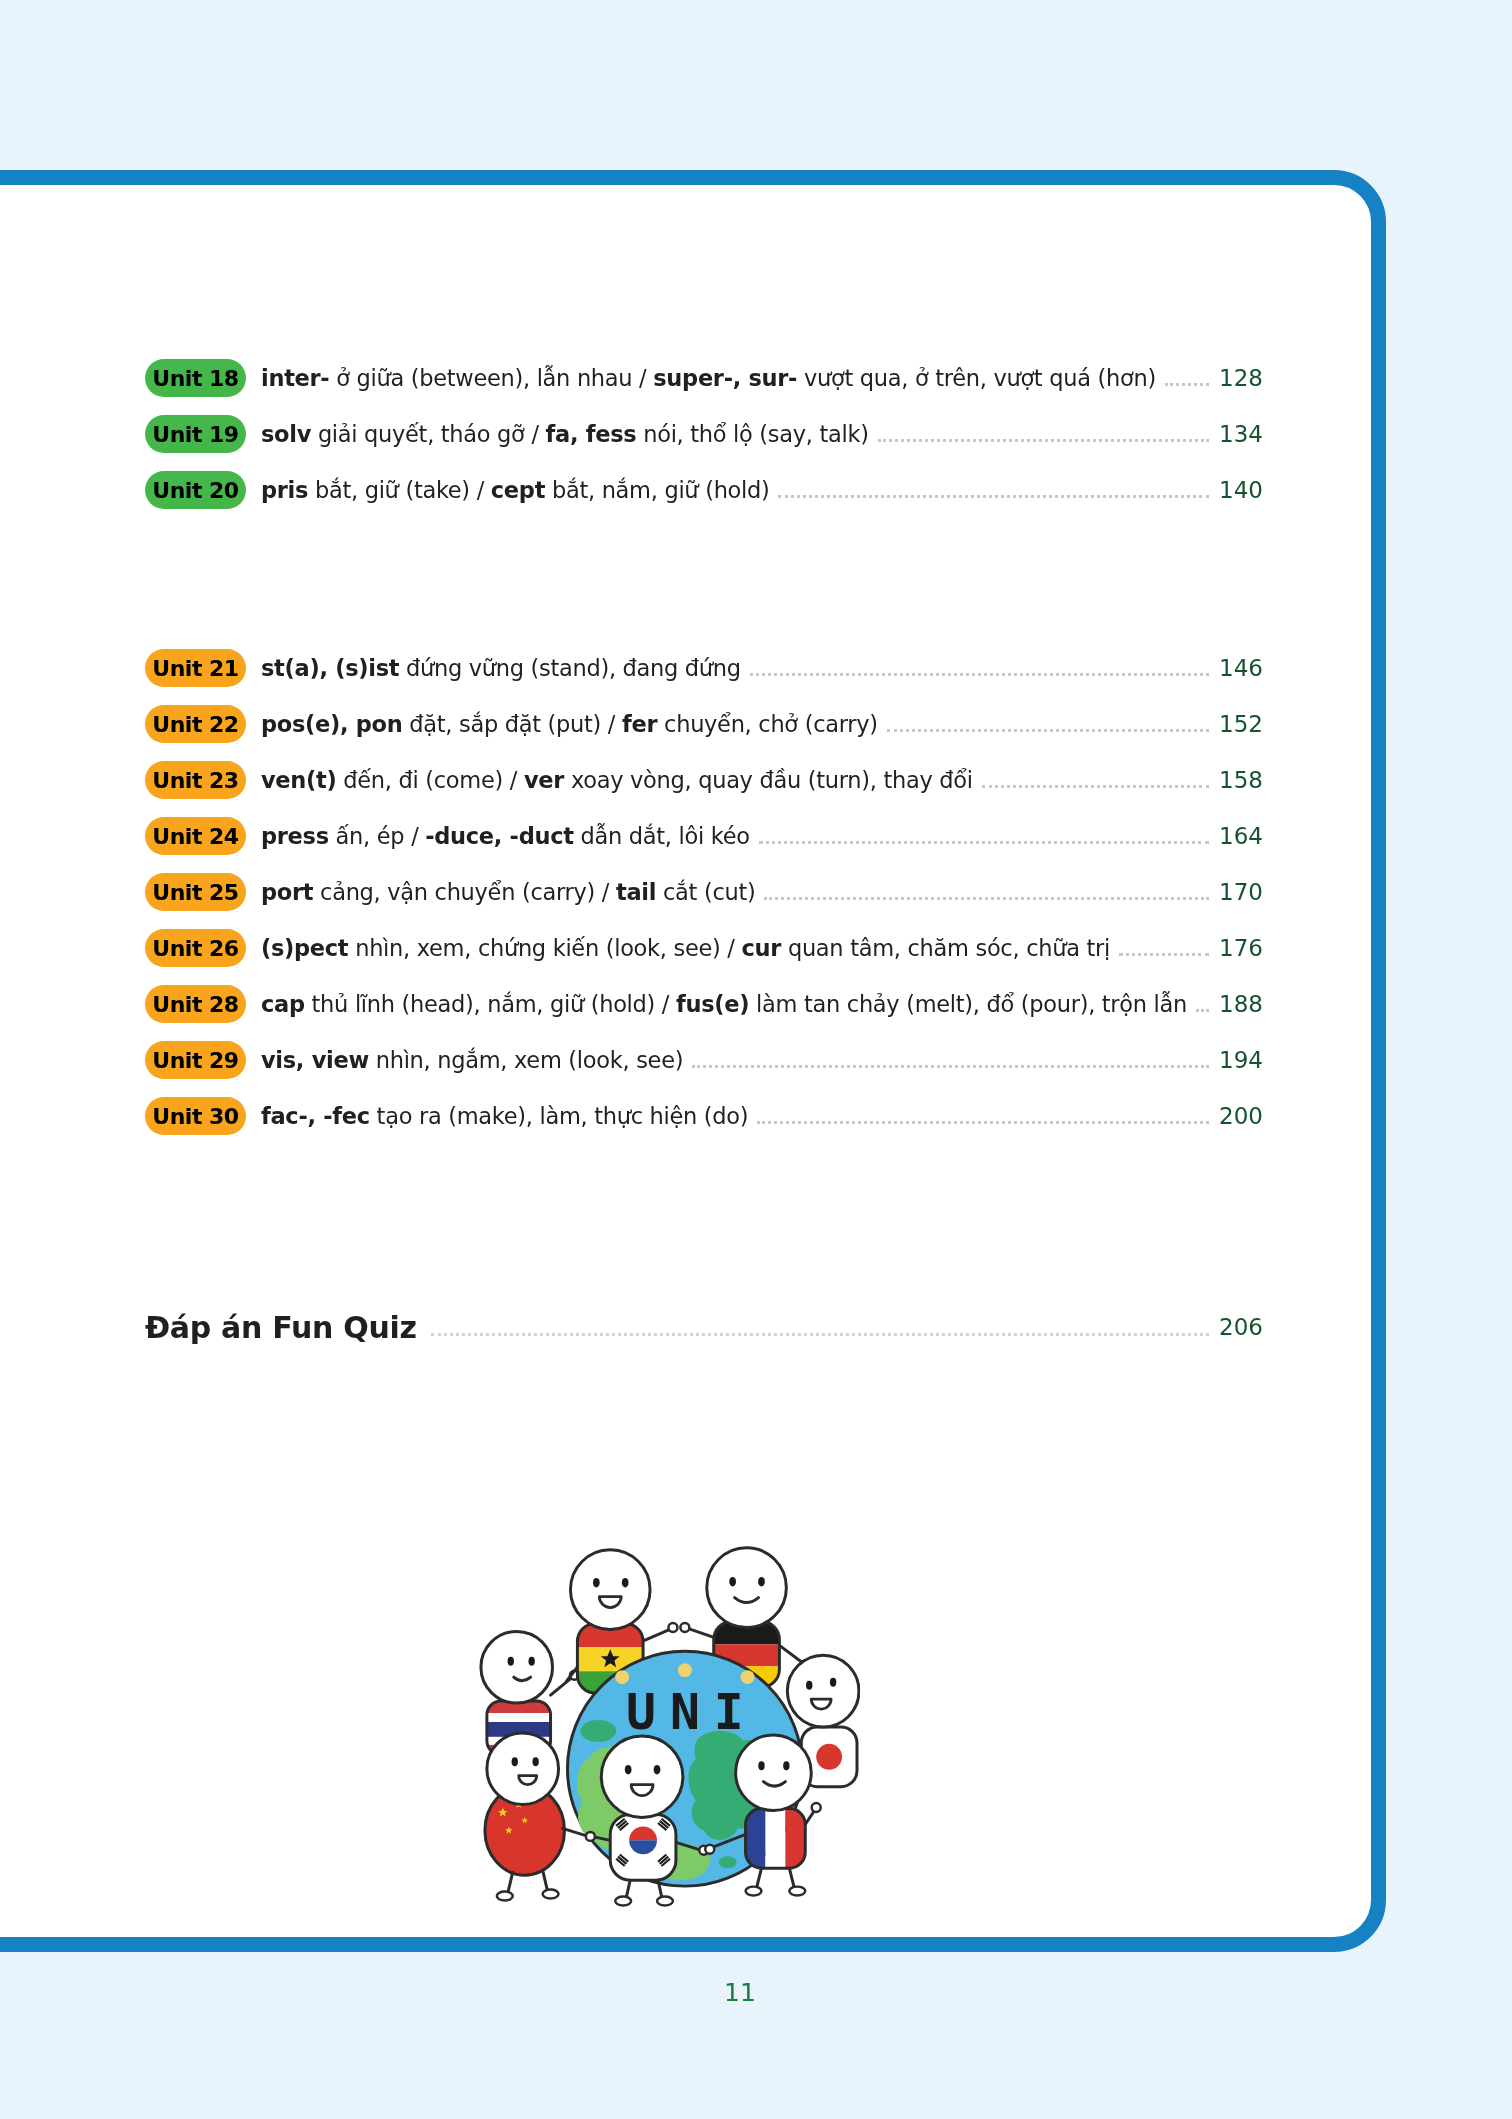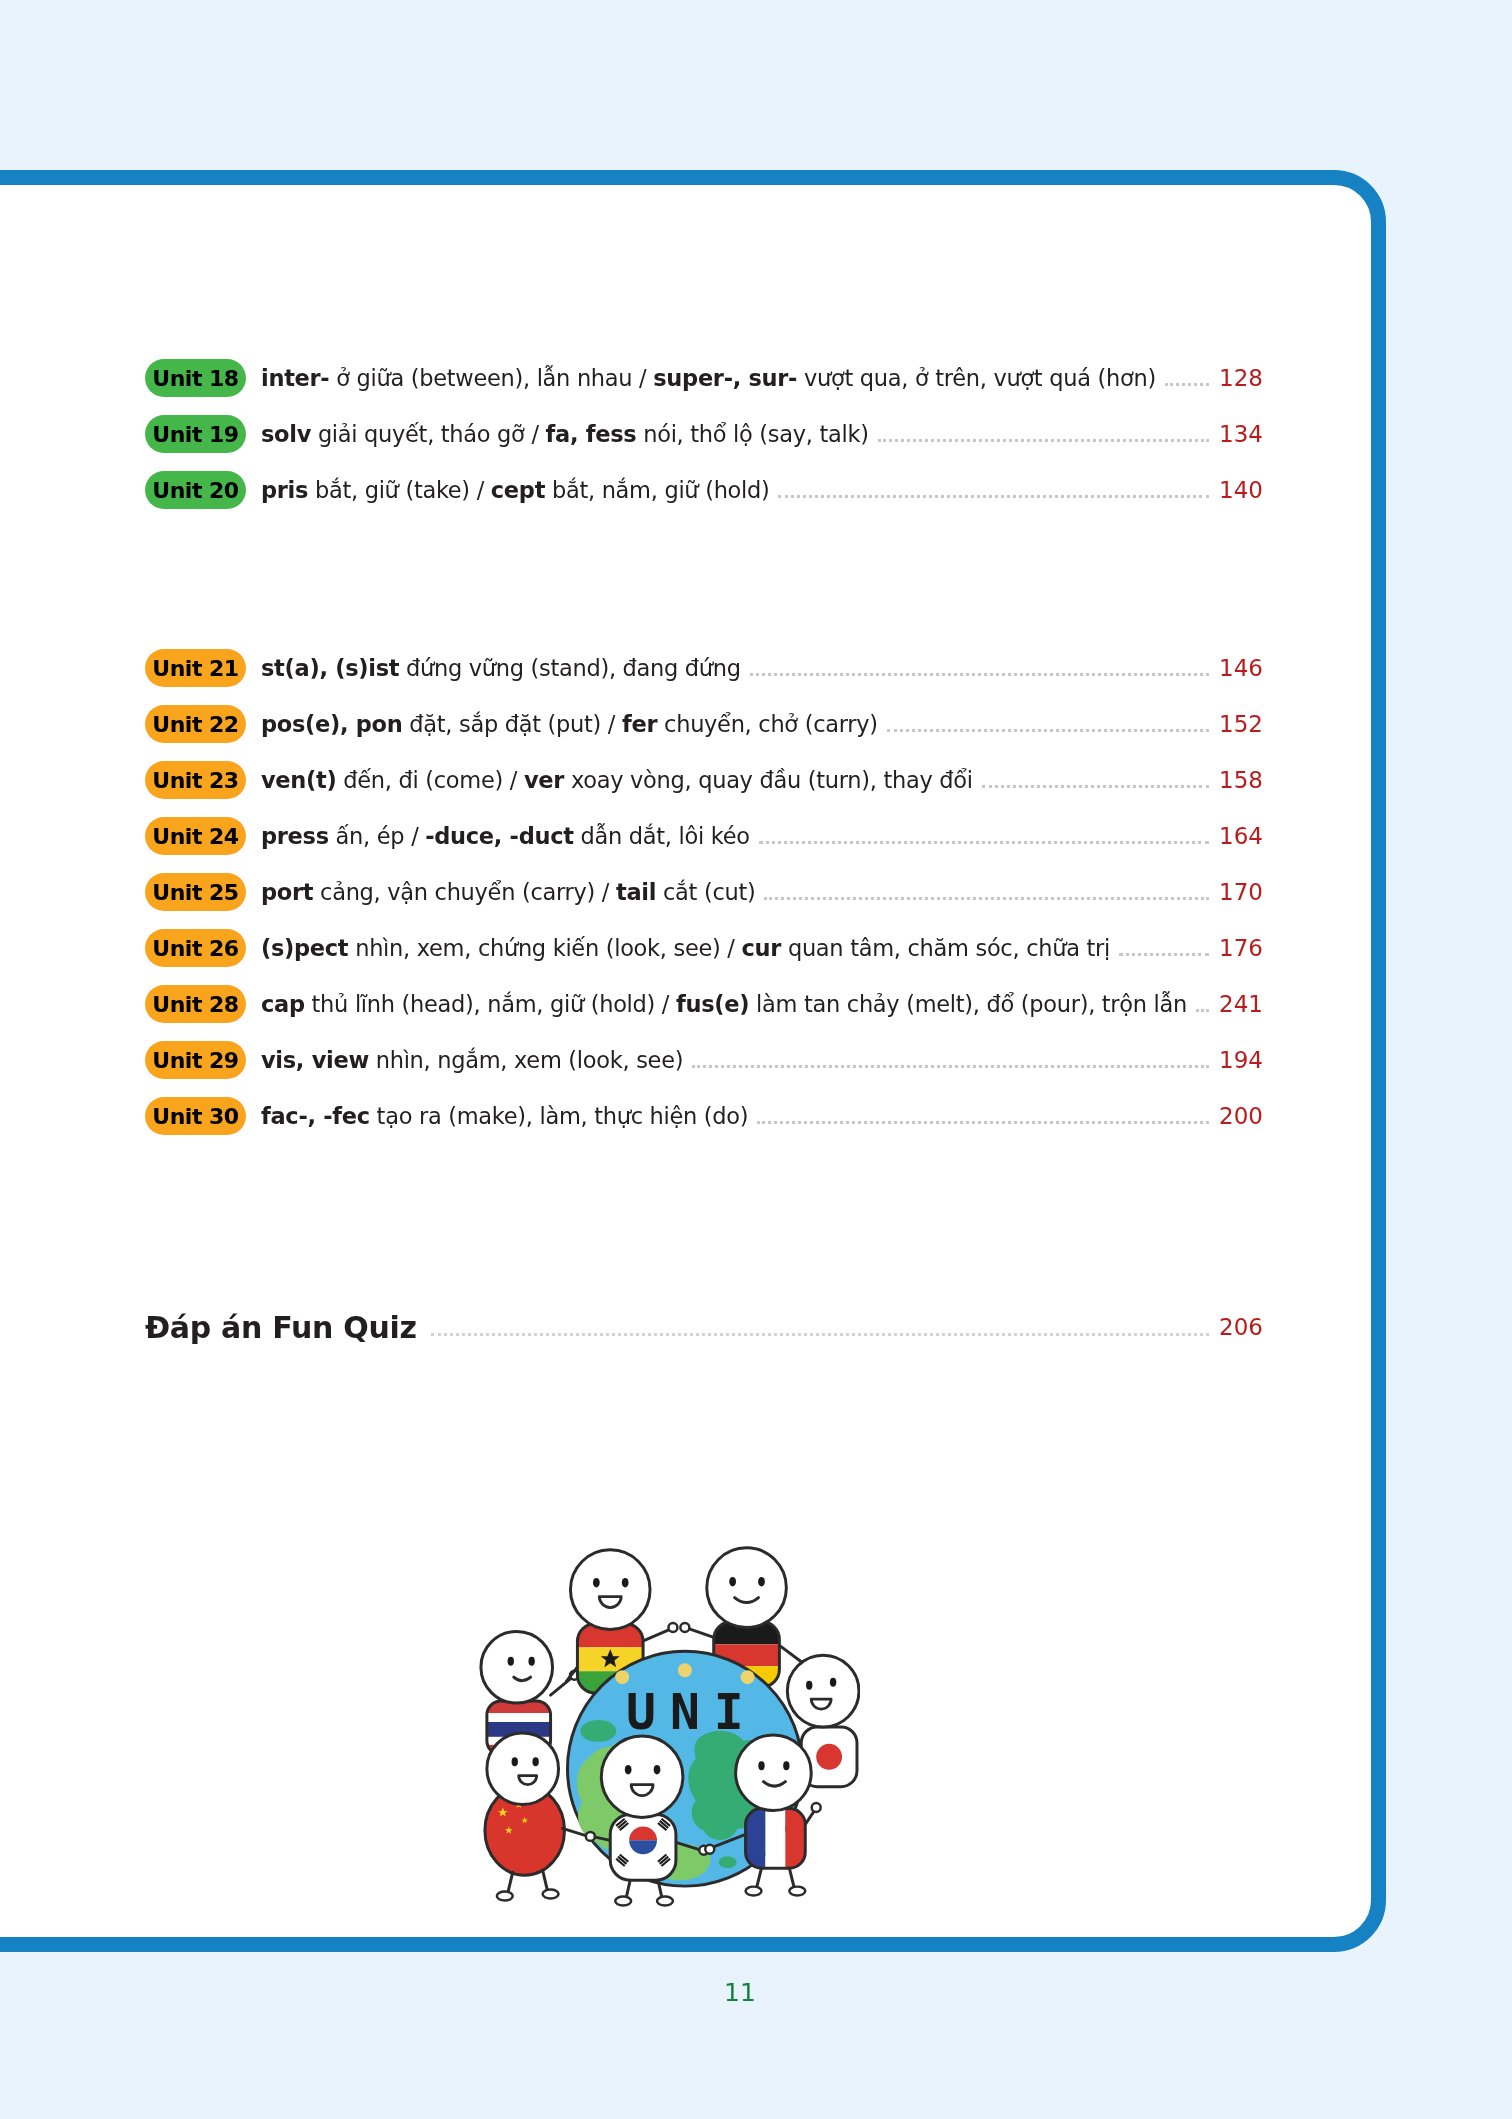--- a/index.html
+++ b/index.html
@@ -31,21 +31,21 @@
   .desc {
     flex:0 1 auto; min-width:0; overflow:hidden; white-space:nowrap;
     font-size:22.5px; letter-spacing:-0.3px;
   }
   .desc b { font-weight:700; }
   .dots {
     flex:1 1 0; min-width:8px; height:16px;
     border-bottom:3px dotted #c7c7c7;
     margin:0 10px 0 9px;
   }
-  .pageno { flex:none; min-width:44px; text-align:right; font-size:23px; color:#b91c1c; }
+  .pageno { flex:none; min-width:44px; text-align:right; font-size:23px; color:#14532d; }
   .extras { position:absolute; left:145px; top:1296px; width:1118px; }
   .xrow { display:flex; align-items:center; height:62px; }
   .xlabel { flex:none; font-size:30px; font-weight:bold; letter-spacing:-0.3px; }
   .xrow .dots { height:18px; border-bottom:3px dotted #d2d2d2; margin-left:14px; }
   .illus { position:absolute; left:460px; top:1520px; width:400px; height:390px; }
   .footer-page {
     position:absolute; top:1978px; left:0; width:1480px;
     text-align:center; font-size:25px; color:#15803d;
   }
 </style>
@@ -109,21 +109,21 @@
   <div class="row">
     <span class="badge" style="background: rgb(248, 164, 29);">Unit 26</span>
     <span class="desc"><b>(s)pect</b><span> nhìn, xem, chứng kiến (look, see) / </span><b>cur</b><span> quan tâm, chăm sóc, chữa trị</span></span>
     <span class="dots"></span>
     <span class="pageno">176</span>
   </div>
   <div class="row">
     <span class="badge" style="background: rgb(248, 164, 29);">Unit 28</span>
     <span class="desc"><b>cap</b><span> thủ lĩnh (head), nắm, giữ (hold) / </span><b>fus(e)</b><span> làm tan chảy (melt), đổ (pour), trộn lẫn</span></span>
     <span class="dots"></span>
-    <span class="pageno">241</span>
+    <span class="pageno">188</span>
   </div>
   <div class="row">
     <span class="badge" style="background: rgb(248, 164, 29);">Unit 29</span>
     <span class="desc"><b>vis, view</b><span> nhìn, ngắm, xem (look, see)</span></span>
     <span class="dots"></span>
     <span class="pageno">194</span>
   </div>
   <div class="row">
     <span class="badge" style="background: rgb(248, 164, 29);">Unit 30</span>
     <span class="desc"><b>fac-, -fec</b><span> tạo ra (make), làm, thực hiện (do)</span></span>

